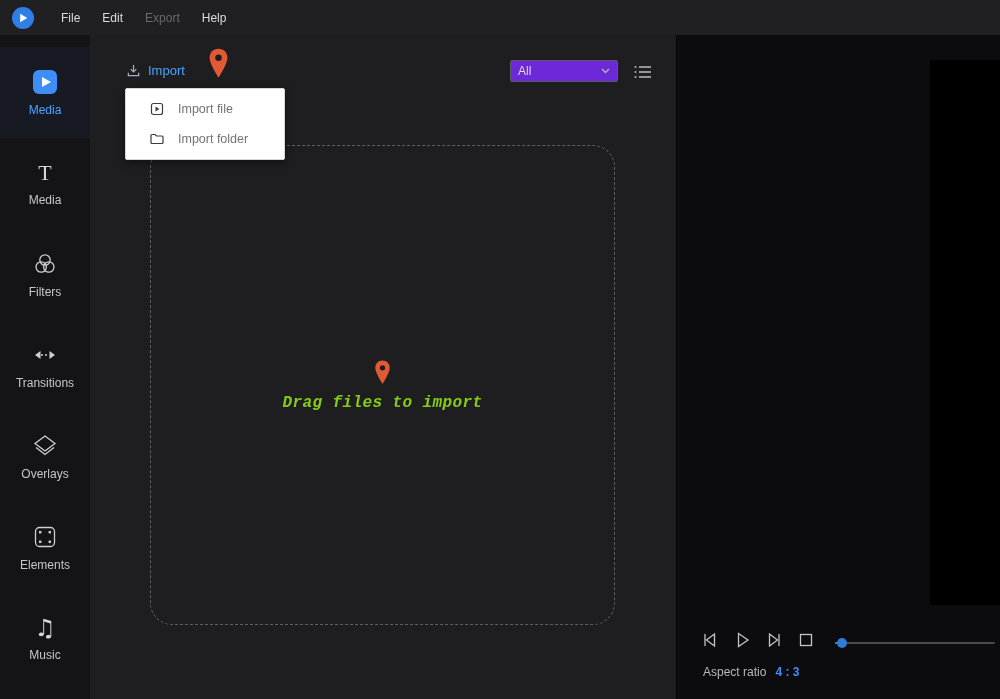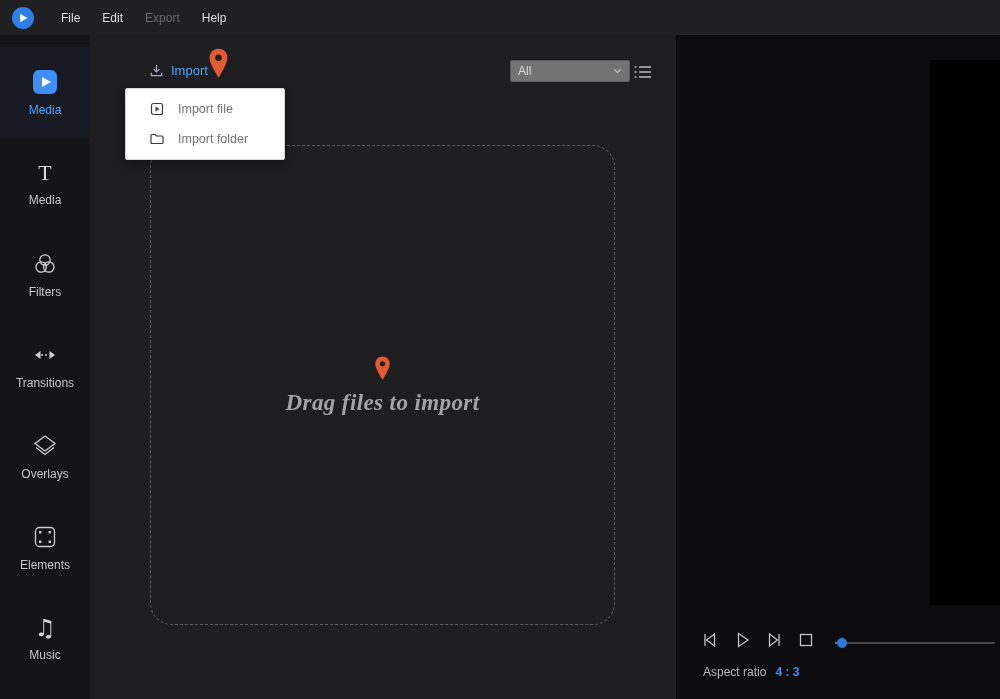--- a/index.html
+++ b/index.html
@@ -17,32 +17,32 @@
 
   
   .sidebar { width:90px; background:#141416; padding-top:12px; display:flex; flex-direction:column; }
   .side-item { height:91px; display:flex; flex-direction:column; align-items:center; justify-content:center; gap:8px; color:#c6c6c6; font-size:12px; cursor:default; }
   .side-item.active { background:rgba(80,140,255,0.06); color:#4aa3ff; }
   .side-item .glyph { font-size:22px; line-height:24px; color:#d6d6d6; font-family:"Liberation Serif", serif; }
   .side-item .glyph.music { font-family:"DejaVu Sans", sans-serif; font-size:24px; }
 
   
   .media-panel { width:587px; background:#1e1e21; position:relative; border-right:1px solid #060607; }
-  .import-btn { position:absolute; left:59px; top:28px; display:flex; align-items:center; gap:7px; color:#4aa3ff; font-size:13px; cursor:default; }
+  .import-btn { position:absolute; left:36px; top:28px; display:flex; align-items:center; gap:7px; color:#4aa3ff; font-size:13px; cursor:default; }
   .toolbar-pin { position:absolute; left:118px; top:12px; }
-  .filter-select { position:absolute; left:420px; top:25px; width:120px; height:22px; background:#737373; border:1px solid #5a5a5e; border-radius:2px; display:flex; align-items:center; justify-content:space-between; padding:0 7px; color:#dcdcdc; font-size:12px; }
+  .filter-select { position:absolute; left:420px; top:25px; width:108px; height:22px; background:#6d28d9; border:1px solid #5a5a5e; border-radius:2px; display:flex; align-items:center; justify-content:space-between; padding:0 7px; color:#dcdcdc; font-size:12px; }
   .listview-btn { position:absolute; left:543px; top:29px; width:20px; height:16px; display:flex; align-items:center; justify-content:center; }
 
   
   .popup { position:absolute; left:35px; top:53px; width:160px; background:#ffffff; border:1px solid #d8d8d8; border-radius:2px; box-shadow:0 3px 8px rgba(0,0,0,0.45); padding:5px 0; z-index:5; }
   .popup-item { height:30px; display:flex; align-items:center; gap:13px; padding-left:23px; color:#737373; font-size:12.5px; cursor:default; }
 
   
   .dropzone { position:absolute; left:60px; top:110px; width:465px; height:480px; border:1px dashed #5f5f5f; border-radius:22px; display:flex; flex-direction:column; align-items:center; justify-content:center; gap:8px; }
-  .dropzone-text { font-size:23px; font-style:italic; font-weight:600; color:#a3a3a3; letter-spacing:0.4px; font-family:Liberation Serif, serif; }
+  .dropzone-text { font-size:16px; font-style:italic; font-weight:600; color:#84cc16; letter-spacing:0.4px; font-family:Liberation Mono, monospace; }
 
   
   .preview-panel { flex:1; background:#0c0c0e; position:relative; }
   .video-area { position:absolute; top:25px; right:0; width:70px; height:545px; background:#000000; }
   .controls { position:absolute; left:23px; top:595px; display:flex; align-items:center; }
   .ctrl-btn { width:20px; height:20px; margin-right:12px; display:flex; align-items:center; justify-content:center; }
   .seek { position:absolute; left:158px; top:603px; width:160px; height:10px; display:flex; align-items:center; }
   .seek-track { width:100%; height:2px; background:#4a4a4e; position:relative; border-radius:1px; }
   .seek-fill { position:absolute; left:0; top:0; height:2px; width:7px; background:#2e7cd6; }
   .seek-knob { position:absolute; left:2px; top:-4px; width:10px; height:10px; border-radius:50%; background:#2e7cd6; }

